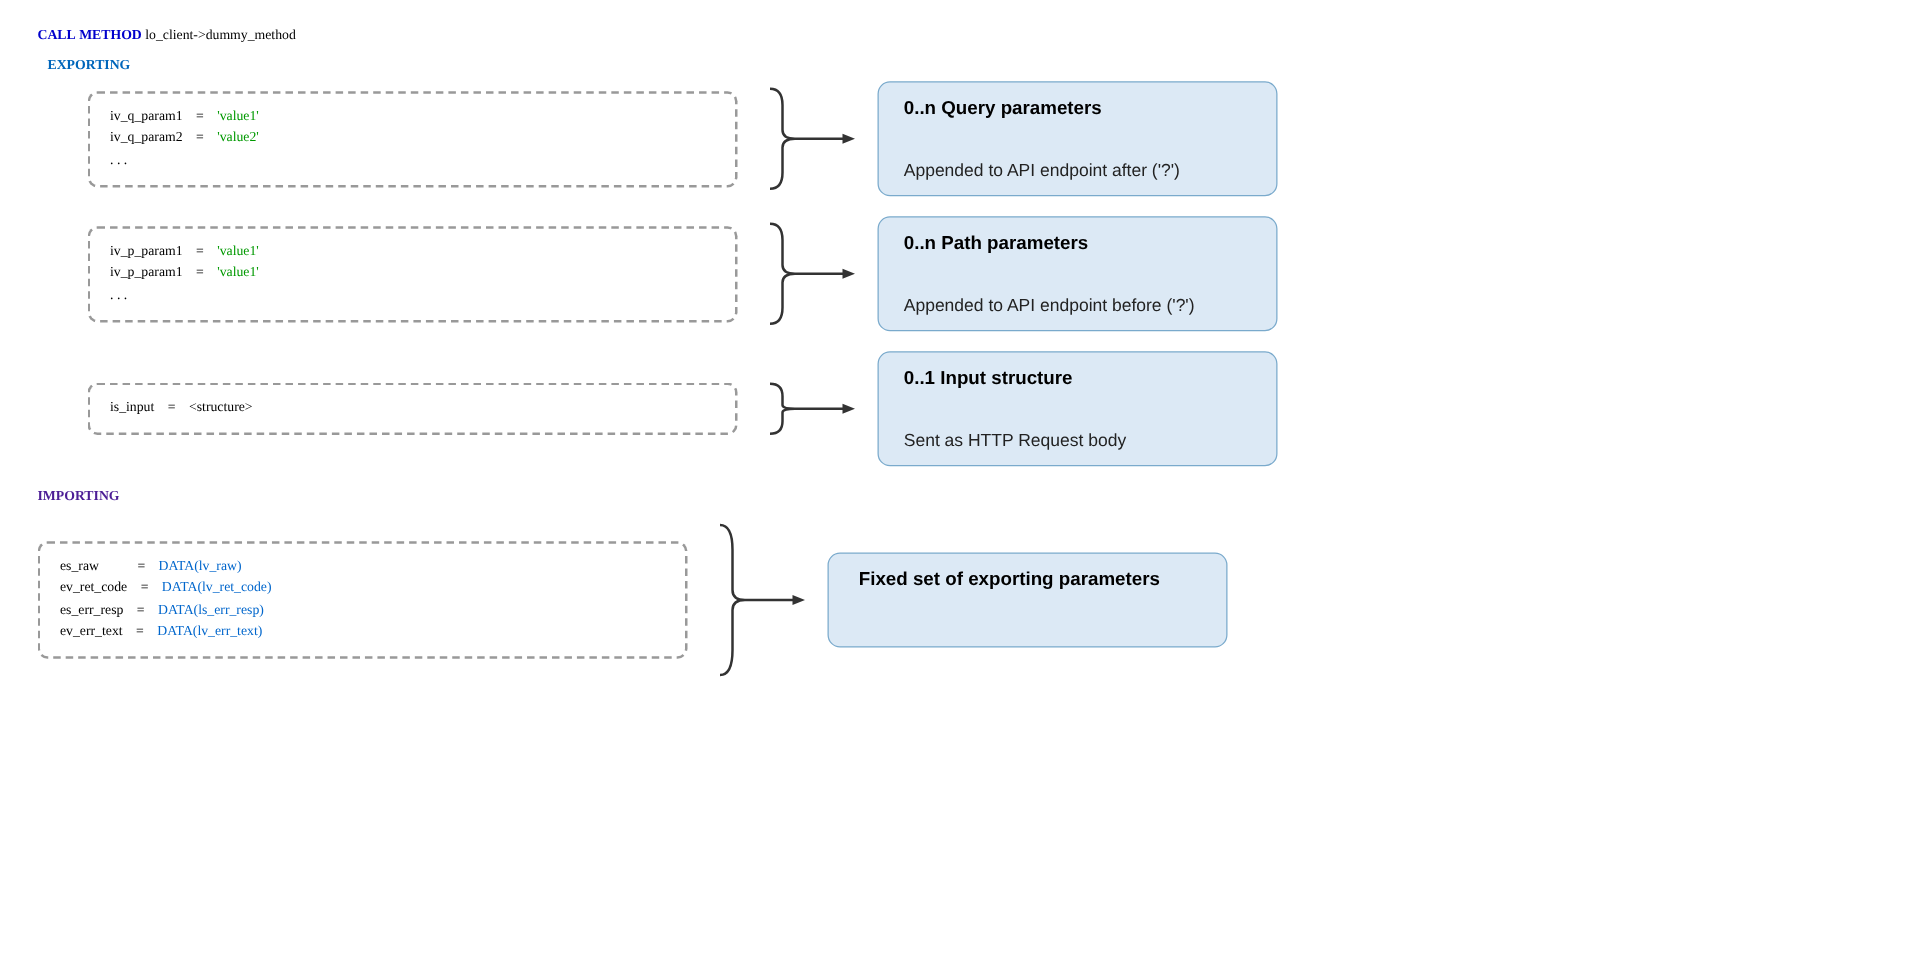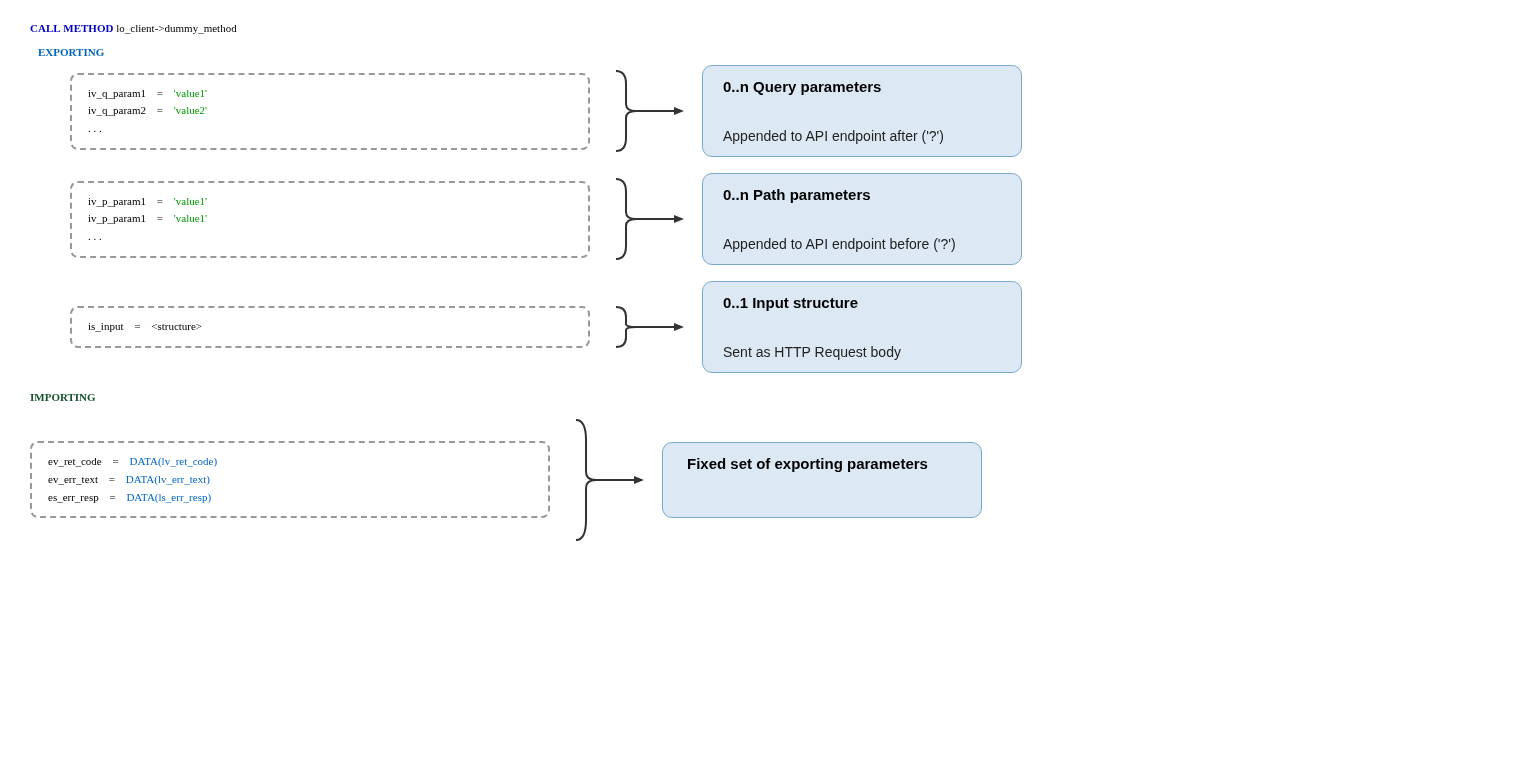--- a/index.html
+++ b/index.html
@@ -178,40 +178,45 @@
       </svg>
     </div>
 
     <div class="info-box">
       <div class="title">0..1 Input structure</div>
       <div class="desc">Sent as HTTP Request body</div>
     </div>
   </div>
 
   <div class="importing-label code-area">
-    <span style="color:#14532d; font-weight:bold;">IMPORTING</span>
+    <span style="color:#4c1d95; font-weight:bold;">IMPORTING</span>
   </div>
 
   <div class="content-row" style="margin-top:4px;">
     <div style="width:520px;">
       <div class="dashed-box code-area" style="max-width:520px;">
         <div>
+          <span>es_raw</span>
+          <span style="margin:0 8px 0 28px;">=</span>
+          <span class="val-blue">DATA(lv_raw)</span>
+        </div>
+        <div>
           <span>ev_ret_code</span>
           <span style="margin:0 8px;">=</span>
           <span class="val-blue">DATA(lv_ret_code)</span>
         </div>
         <div>
+          <span>es_err_resp</span>
+          <span style="margin:0 8px;">=</span>
+          <span class="val-blue">DATA(ls_err_resp)</span>
+        </div>
+        <div>
           <span>ev_err_text</span>
           <span style="margin:0 8px;">=</span>
           <span class="val-blue">DATA(lv_err_text)</span>
-        </div>
-        <div>
-          <span>es_err_resp</span>
-          <span style="margin:0 8px;">=</span>
-          <span class="val-blue">DATA(ls_err_resp)</span>
         </div>
       </div>
     </div>
 
     <div class="brace-arrow" style="margin:0 16px;">
       <svg width="80" height="130" viewBox="0 0 80 130">
         <path d="M10,5 Q20,5 20,25 L20,57 Q20,65 30,65 Q20,65 20,73 L20,105 Q20,125 10,125" fill="none" stroke="#333" stroke-width="2"></path>
         <line x1="30" y1="65" x2="70" y2="65" stroke="#333" stroke-width="2"></line>
         <polygon points="68,61 78,65 68,69" fill="#333"></polygon>
       </svg>

